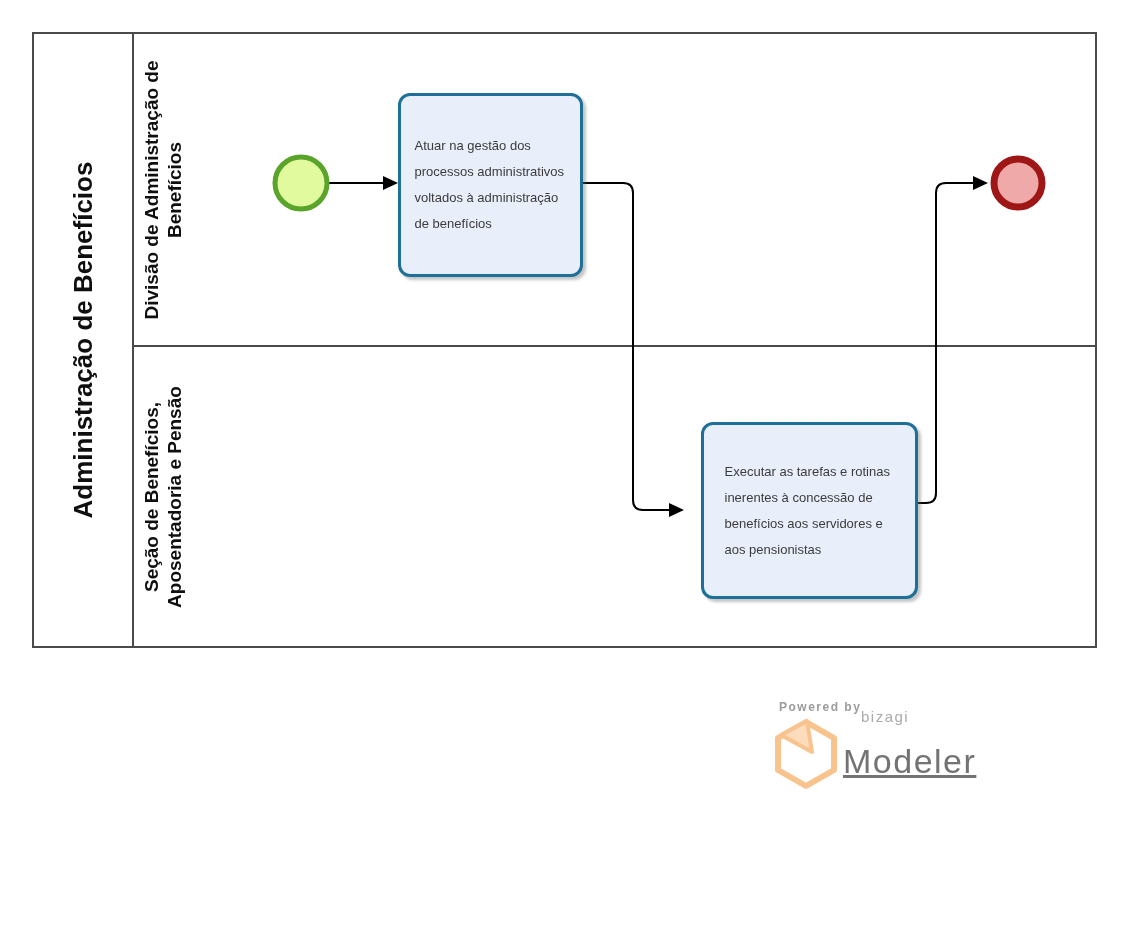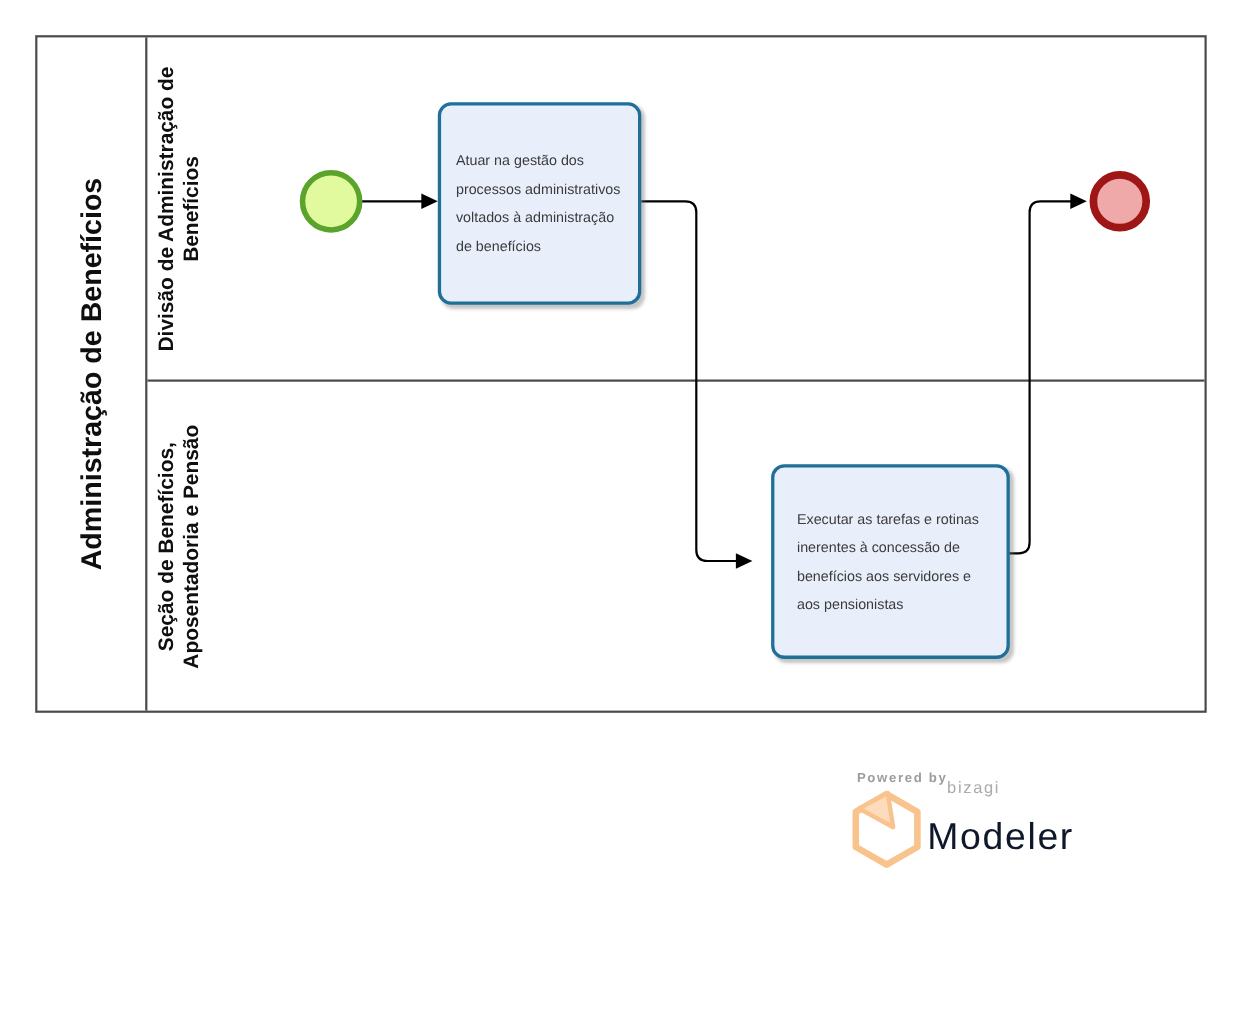--- a/index.html
+++ b/index.html
@@ -62,21 +62,21 @@
     position: absolute; left: 9px; top: 8px;
     font-size: 12px; font-weight: bold; letter-spacing: 1.5px; color: #9c9c9c;
   }
   .brand-icon { position: absolute; left: 3px; top: 26px; }
   .brand-name {
     position: absolute; left: 76px; top: 16px;
     font-size: 15px; letter-spacing: 1.5px; color: #ababab; margin-left: 15px;
   }
   .brand-product {
     position: absolute; left: 73px; top: 50px;
-    font-size: 34px; letter-spacing: 1.5px; color: #0f172a;
+    font-size: 34px; letter-spacing: 1.5px; color: #737373; text-decoration: underline;
   }
 </style>
 </head>
 <body>
 
 <div class="canvas">
 
   <div class="pool">
     <div class="pool-header">
       <div class="pool-title">Administração de Benefícios</div>

